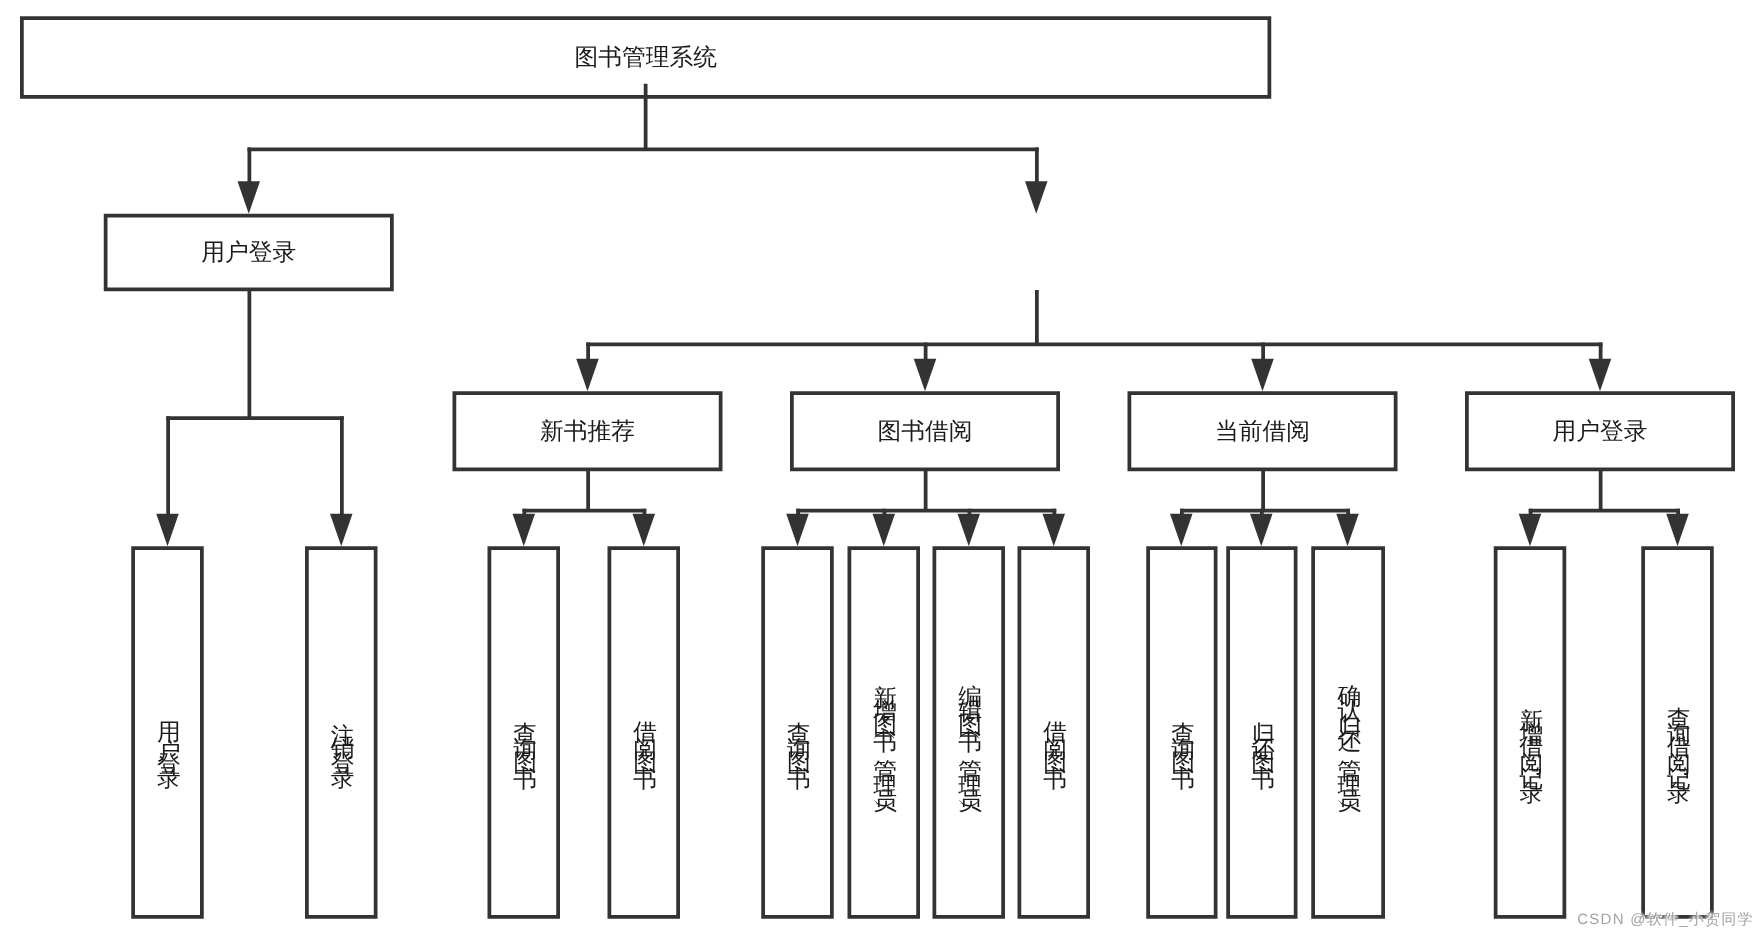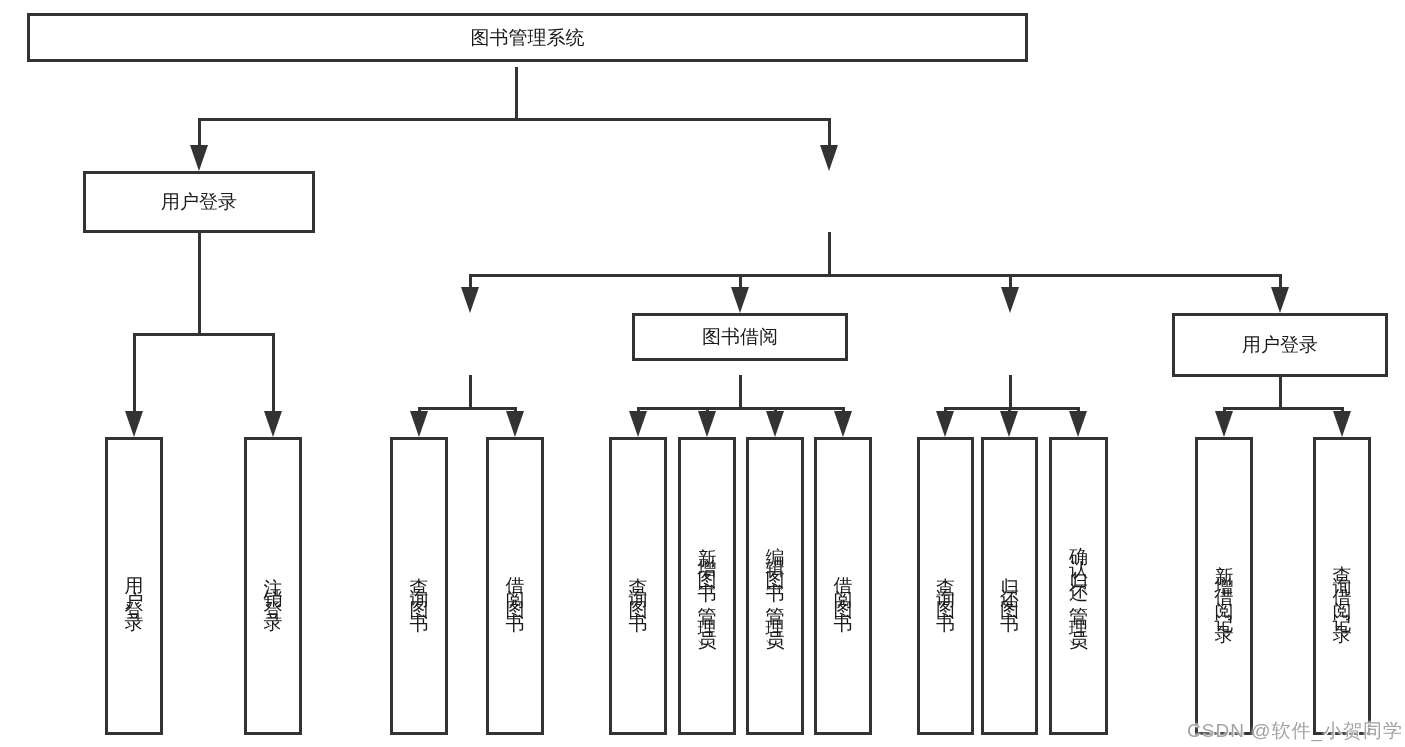--- a/index.html
+++ b/index.html
@@ -53,33 +53,33 @@
     width: 0;
     height: 0;
     border-left: 9px solid transparent;
     border-right: 9px solid transparent;
     border-top: 26px solid #333333;
   }
   .watermark {
     position: absolute;
     right: 2px;
     bottom: 3px;
-    font-size: 19px;
+    font-size: 12px;
     color: #a3a3a3;
     text-shadow: 0 0 3px #ffffff, 0 0 3px #ffffff, 1px 1px 0 #ffffff;
     z-index: 5;
     letter-spacing: 1px;
   }
 </style>
 </head>
 <body>
 
 <div id="canvas">
 
-  <div class="box" style="left:27px; top:13px; width:1001px; height:49px;">
+  <div class="box" style="left:16px; top:13px; width:1001px; height:66px;">
     <span>图书管理系统</span>
   </div>
 
   <div class="vline" style="left:515px; top:67px; height:53px;"></div>
   <div class="hline" style="left:198px; top:118px; width:633px;"></div>
   <div class="vline" style="left:198px; top:118px; height:30px;"></div>
   <div class="arrow" style="left:190px; top:145px;"></div>
   <div class="vline" style="left:828px; top:118px; height:30px;"></div>
   <div class="arrow" style="left:820px; top:145px;"></div>
 
@@ -98,22 +98,28 @@
   <div class="hline" style="left:469px; top:274px; width:813px;"></div>
   <div class="vline" style="left:469px; top:274px; height:14px;"></div>
   <div class="arrow" style="left:461px; top:287px;"></div>
   <div class="vline" style="left:739px; top:274px; height:14px;"></div>
   <div class="arrow" style="left:731px; top:287px;"></div>
   <div class="vline" style="left:1009px; top:274px; height:14px;"></div>
   <div class="arrow" style="left:1001px; top:287px;"></div>
   <div class="vline" style="left:1279px; top:274px; height:14px;"></div>
   <div class="arrow" style="left:1271px; top:287px;"></div>
 
-  <div class="box" style="left:632px; top:313px; width:216px; height:48px;">
+  <div class="box" style="left:362px; top:313px; width:216px; height:64px;">
+    <span>新书推荐</span>
+  </div>
+  <div class="box" style="left:632px; top:313px; width:216px; height:64px;">
     <span>图书借阅</span>
+  </div>
+  <div class="box" style="left:902px; top:313px; width:216px; height:64px;">
+    <span>当前借阅</span>
   </div>
   <div class="box" style="left:1172px; top:313px; width:216px; height:64px;">
     <span>用户登录</span>
   </div>
 
   <div class="vline" style="left:469px; top:375px; height:34px;"></div>
   <div class="vline" style="left:739px; top:375px; height:34px;"></div>
   <div class="vline" style="left:1009px; top:375px; height:34px;"></div>
   <div class="vline" style="left:1279px; top:375px; height:34px;"></div>
 

